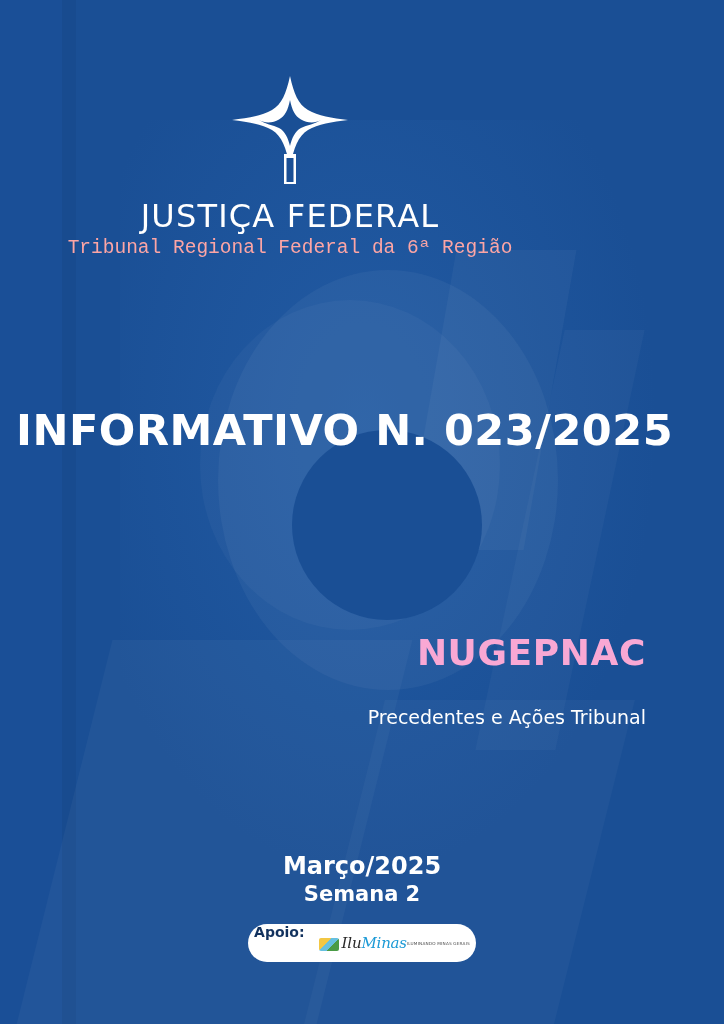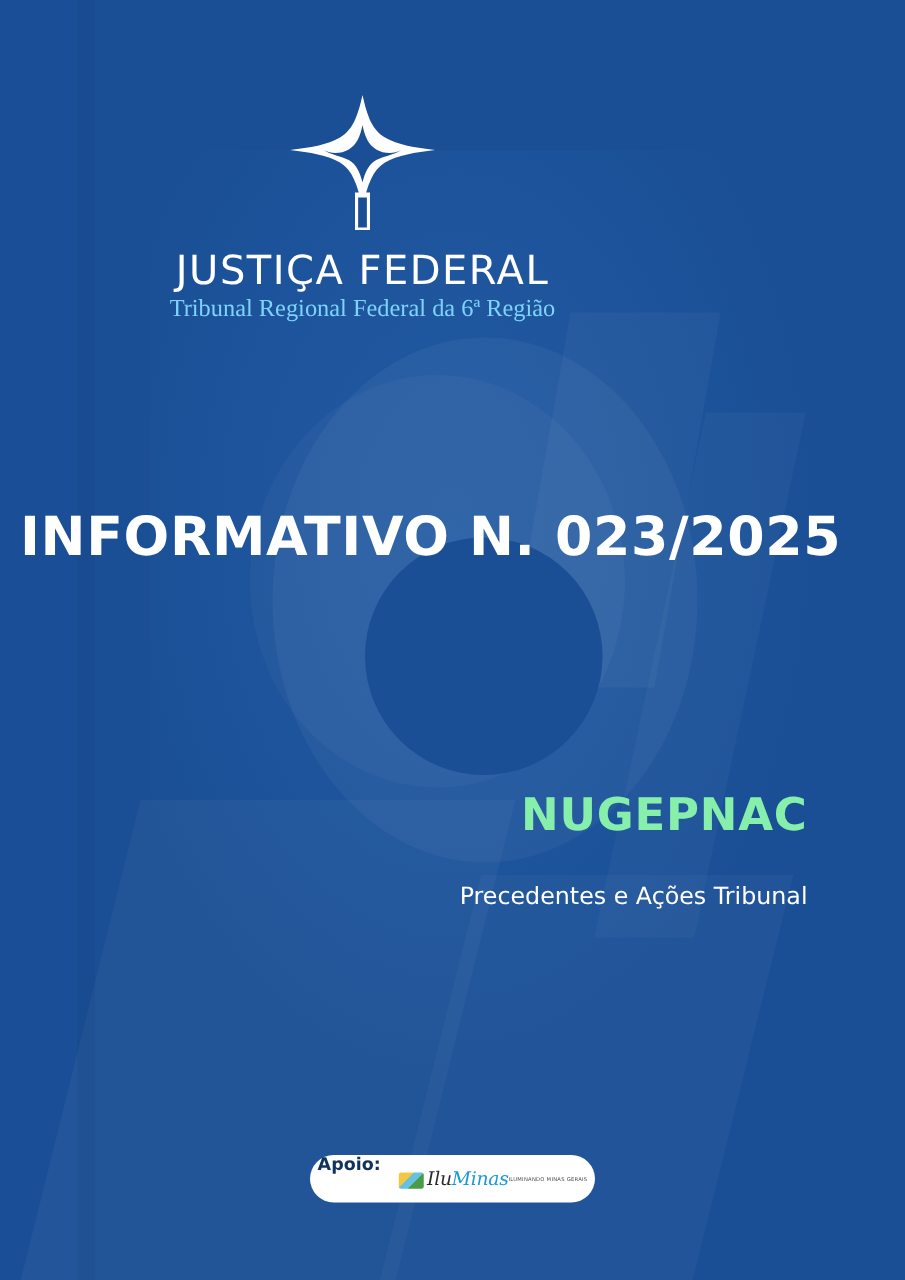--- a/index.html
+++ b/index.html
@@ -140,25 +140,25 @@
   }
   .brand-title {
     color: #ffffff;
     font-size: 32px;
     letter-spacing: 1.2px;
     font-weight: 400;
     line-height: 1.05;
     font-family: "DejaVu Sans", sans-serif;
   }
   .brand-sub {
-    color: #7dd3fc;
+    color: #fca5a5;
     font-size: 19.5px;
     font-weight: 400;
     margin-top: 3px;
-    font-family: Liberation Serif, serif;
+    font-family: Liberation Mono, monospace;
   }
 
   .headline {
     position: absolute;
     top: 405px;
     left: 16px;
     width: 724px;
     color: #ffffff;
     font-size: 43px;
     font-weight: bold;
@@ -167,21 +167,21 @@
   }
 
   .unit-block {
     position: absolute;
     top: 632px;
     right: 78px;
     text-align: right;
     width: 440px;
   }
   .unit-name {
-    color: #86efac;
+    color: #f9a8d4;
     font-size: 36px;
     font-weight: bold;
     letter-spacing: 0.6px;
     font-family: "DejaVu Sans", sans-serif;
   }
   .unit-desc {
     color: #ffffff;
     font-size: 19px;
     line-height: 1.28;
     margin-top: 8px;
@@ -315,20 +315,24 @@
     <div class="headline">INFORMATIVO N. 023/2025</div>
 
     <div class="unit-block">
       <div class="unit-name">NUGEPNAC</div>
       <div class="unit-desc">
         <br>
         <span>Precedentes e Ações Tribunal</span>
       </div>
     </div>
 
+    <div class="date-block">
+      <div class="date-main">Março/2025</div>
+      <div class="date-week">Semana 2</div>
+    </div>
 
     <div class="support-pill">
       <span class="support-label">Apoio:</span>
       <span class="partner-logo">
         <span class="partner-mark">
           <span class="partner-swatch"></span>
           <span class="partner-word"><span>Ilu</span><span class="accent">Minas</span></span>
         </span>
         <span class="partner-tag">ILUMINANDO MINAS GERAIS</span>
       </span>

